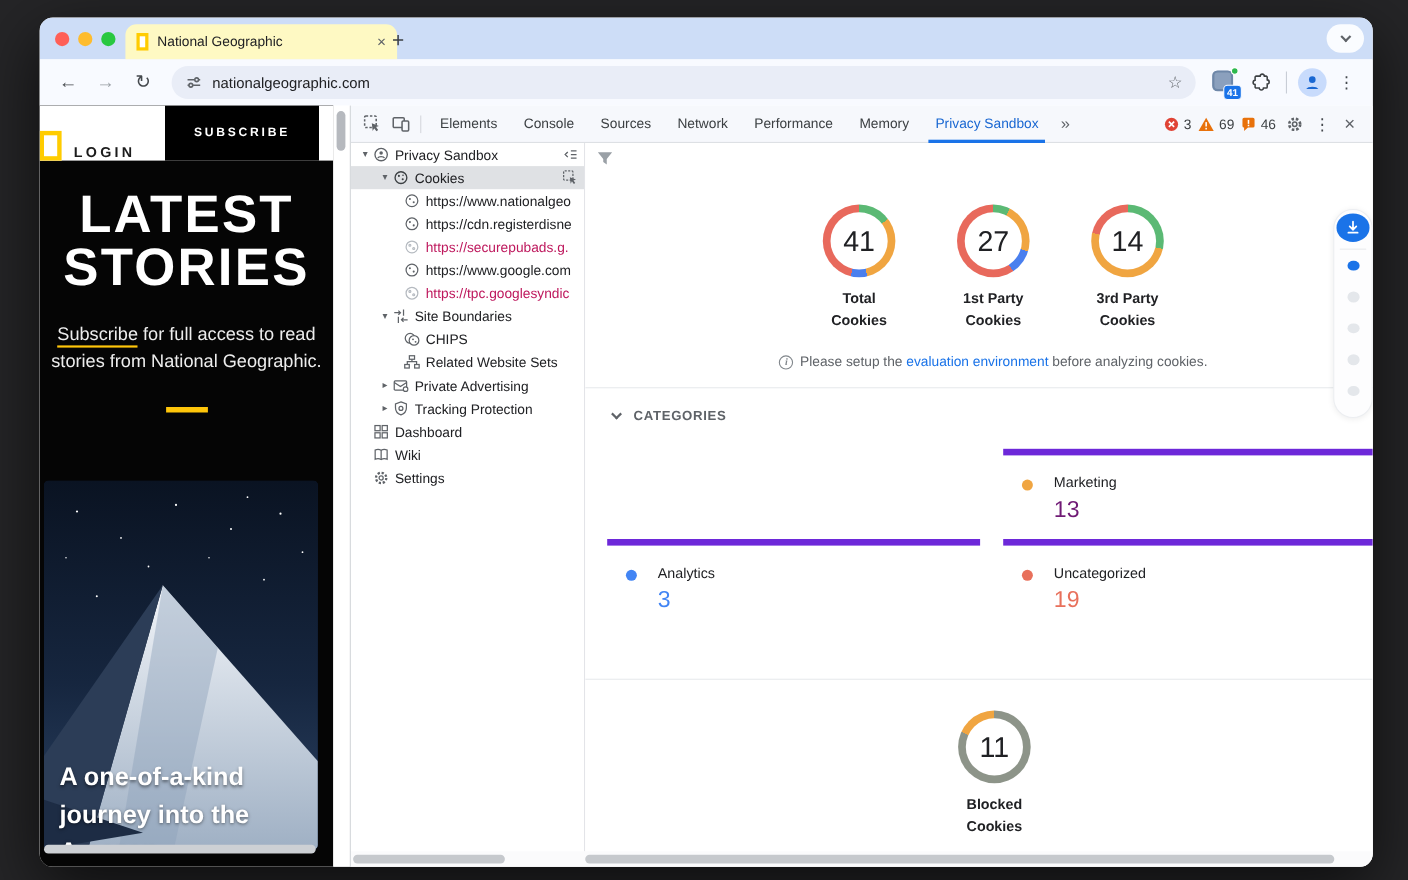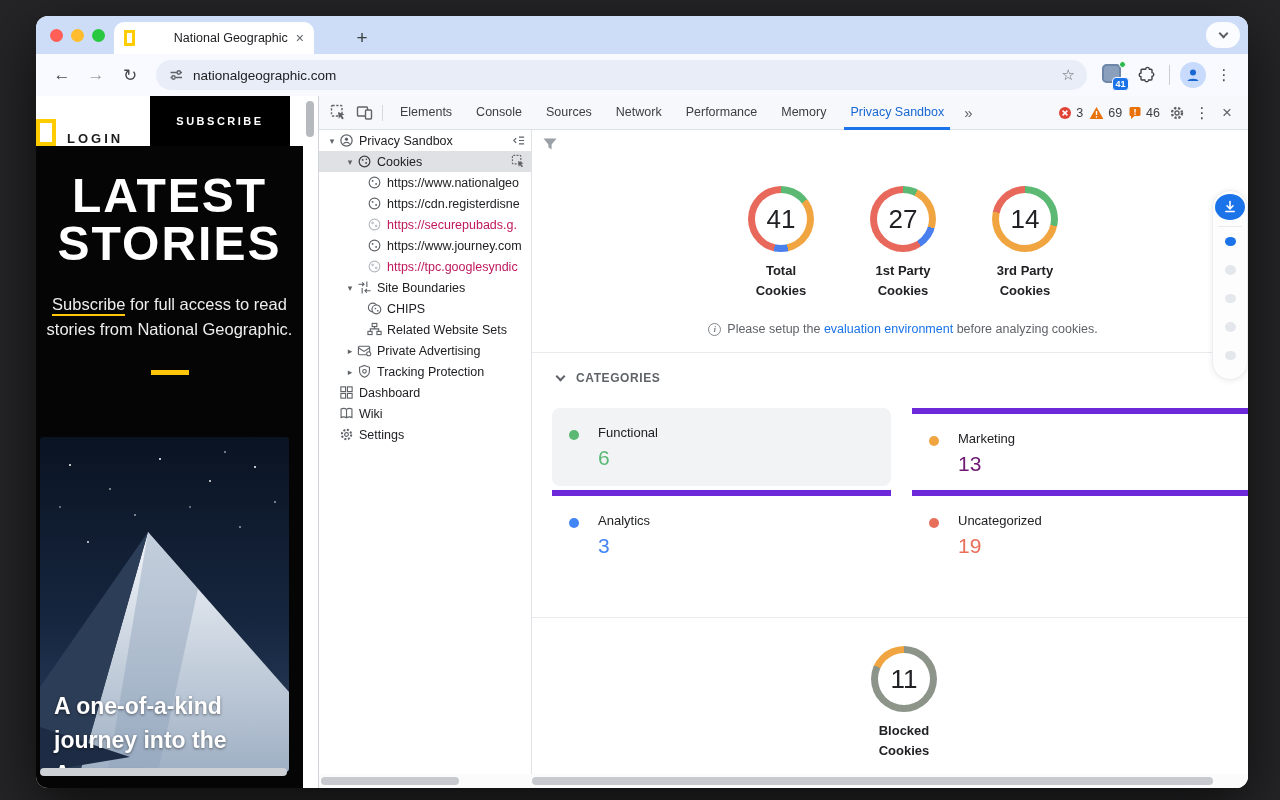--- a/index.html
+++ b/index.html
@@ -9,22 +9,22 @@
 
   
   .window { position:absolute; left:36px; top:16px; width:1212px; height:772px;
             border-radius:12px; overflow:hidden; background:#fff;
             box-shadow:0 18px 60px rgba(0,0,0,.65); }
 
   
   .tabstrip { position:absolute; left:0; top:0; right:0; height:38px; background:#cdddf7; }
   .lights { position:absolute; left:14px; top:13px; display:flex; gap:8px; }
   .light { width:13px; height:13px; border-radius:50%; }
-  .tab { position:absolute; left:78px; top:6px; width:200px; height:32px; background:#ffffff;
-         border-radius:10px 10px 0 0; display:flex; align-items:center; padding:0 10px; gap:8px;text-align:right; }
+  .tab { position:absolute; left:78px; top:6px; width:247px; height:32px; background:#fef9c3;
+         border-radius:10px 10px 0 0; display:flex; align-items:center; padding:0 10px; gap:8px; }
   .tab-fav { width:11px; height:16px; border:3px solid #fc0; background:#fff; }
   .tab-title { font-size:12.5px; color:#202124; flex:1; white-space:nowrap; overflow:hidden; }
   .tab-close { color:#5f6368; font-size:14px; line-height:1; cursor:default; }
   .newtab { position:absolute; left:312px; top:8px; width:28px; height:28px; border-radius:50%;
             color:#3c4043; font-size:19px; display:flex; align-items:center; justify-content:center; }
   .strip-chevron { position:absolute; right:8px; top:6px; width:34px; height:26px; border-radius:13px;
                    background:#fafcff; display:flex; align-items:center; justify-content:center; }
   .chev { width:7px; height:7px; border-right:2px solid #5f6368; border-bottom:2px solid #5f6368;
           transform:rotate(45deg); margin-top:-3px; }
 
@@ -373,21 +373,21 @@
             <circle cx="9.7" cy="9.5" r="1" fill="#b5bac0"></circle>
         </svg>
         <span>https://securepubads.g.</span>
       </div>
       <div class="trow lvl2">
         <svg class="ticon" width="15" height="15" viewBox="0 0 16 16">
           <circle cx="8" cy="8" r="5.7" fill="none" stroke="#5f6368" stroke-width="1.2"></circle>
           <circle cx="6" cy="6.3" r="1" fill="#5f6368"></circle>
             <circle cx="9.7" cy="9.5" r="1" fill="#5f6368"></circle>
         </svg>
-        <span>https://www.journey.com</span>
+        <span>https://www.google.com</span>
       </div>
       <div class="trow lvl2 dim">
         <svg class="ticon" width="15" height="15" viewBox="0 0 16 16">
           <circle cx="8" cy="8" r="5.7" fill="none" stroke="#b5bac0" stroke-width="1.2"></circle>
           <circle cx="6" cy="6.3" r="1" fill="#b5bac0"></circle>
             <circle cx="9.7" cy="9.5" r="1" fill="#b5bac0"></circle>
         </svg>
         <span>https://tpc.googlesyndic</span>
       </div>
       <div class="trow lvl1">
@@ -513,25 +513,20 @@
         </span>
       </div>
 
       <div class="hdiv" style="top:222px"></div>
 
       <div class="cat-header">
         <div class="chev"></div>
         <span>CATEGORIES</span>
       </div>
 
-      <div class="cat-cell selected" style="left:20px; top:278px">
-        <div class="dot" style="background: rgb(91, 185, 116);"></div>
-        <div class="cat-name">Functional</div>
-        <div class="cat-value" style="color: rgb(91, 185, 116);">6</div>
-      </div>
       <div class="cat-cell" style="left:380px; top:278px">
         <div class="dot" style="background: rgb(240, 165, 65);"></div>
         <div class="cat-name">Marketing</div>
         <div class="cat-value" style="color: #701a75;">13</div>
       </div>
       <div class="cat-cell" style="left:20px; top:360px">
         <div class="dot" style="background: rgb(66, 133, 244);"></div>
         <div class="cat-name">Analytics</div>
         <div class="cat-value" style="color: rgb(66, 133, 244);">3</div>
       </div>

